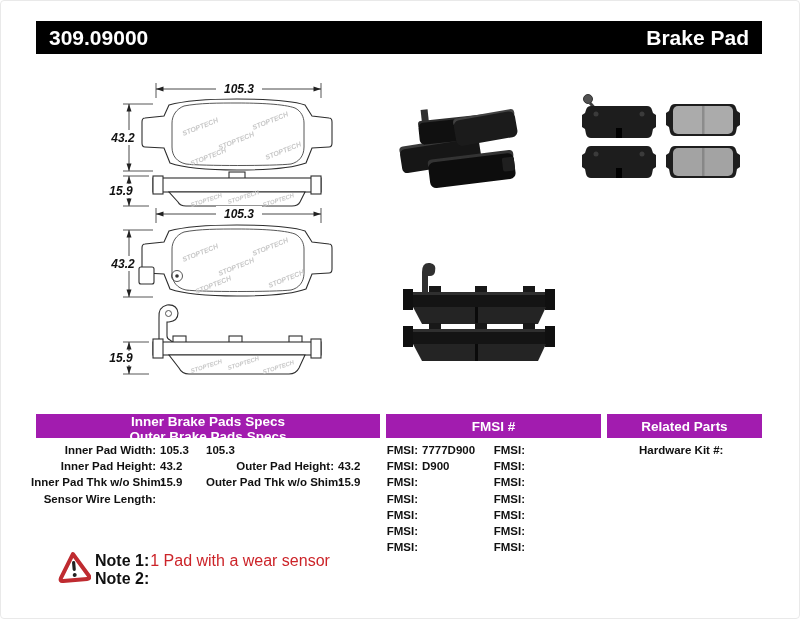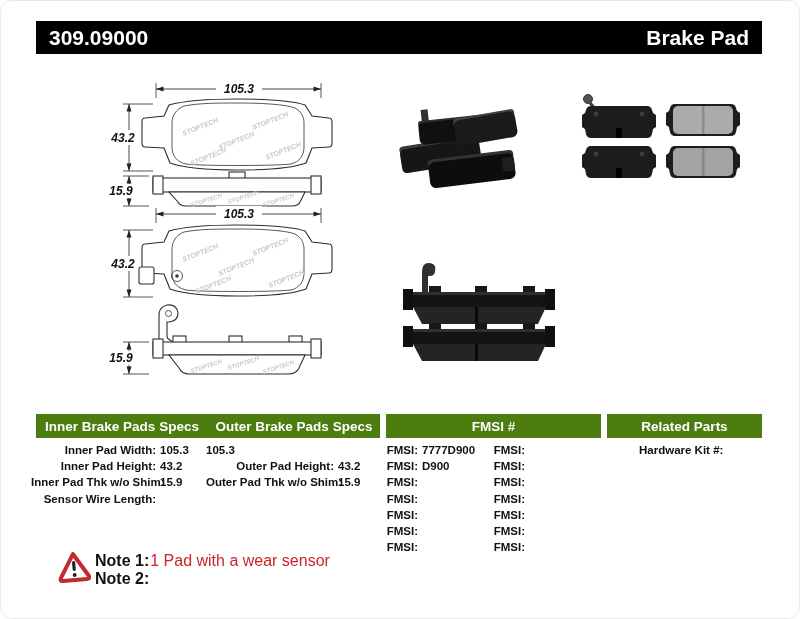--- a/index.html
+++ b/index.html
@@ -1,34 +1,34 @@
 <!DOCTYPE html>
 <html><head>
 <meta charset="utf-8">
 <style>
   html,body{margin:0;padding:0;background:#fff;}
   .page{position:relative;width:800px;height:619px;background:#fff;overflow:hidden;
-        font-family:"Liberation Sans",sans-serif;border:1px solid #e9e9e9;border-radius:12px;box-sizing:border-box;}
+        font-family:"Liberation Sans",sans-serif;border:1px solid #e9e9e9;border-radius:4px;box-sizing:border-box;}
   
   .header-bar{position:absolute;left:35px;top:20px;width:726px;height:33px;background:#000;
               color:#fff;display:flex;justify-content:space-between;align-items:center;
               padding:0 13px;box-sizing:border-box;font-size:21px;font-weight:bold;}
   
   .drawings{position:absolute;left:88px;top:70px;}
   .photos{position:absolute;left:388px;top:85px;}
   .line{fill:#fff;stroke:#2e2e2e;stroke-width:1.1;}
   .thin{fill:none;stroke:#444;stroke-width:0.9;}
   .dim{stroke:#333;stroke-width:0.9;fill:none;}
   .dimtxt{font-size:12px;font-weight:bold;font-style:italic;fill:#111;text-anchor:middle;}
   .wm{font-size:7px;font-weight:bold;font-style:italic;fill:#c8c8c8;text-anchor:middle;}
   .wms{font-size:6px;font-weight:bold;font-style:italic;fill:#c8c8c8;text-anchor:middle;}
   .maskrect{fill:#fff;}
   
-  .th{position:absolute;top:413px;height:24px;background:#4d7c0f;color:#fff;font-size:13.5px;
-      font-weight:bold;display:flex;align-items:center;justify-content:center;}
+  .th{position:absolute;top:413px;height:24px;background:#a21caf;color:#fff;font-size:13.5px;
+      font-weight:bold;display:flex;align-items:center;justify-content:center;flex-direction:column;}
   .th-specs{left:35px;width:344px;justify-content:space-between;}
   .th-specs span{flex:1;text-align:center;}
   .th-fmsi{left:385px;width:215px;align-items:center;}
   .th-related{left:606px;width:155px;}
   .speccol{position:absolute;top:441px;}
   .spec-row{display:grid;grid-template-columns:var(--lw) auto;column-gap:4px;line-height:16.2px;
             font-size:11.5px;font-weight:bold;color:#111;}
   .spec-row .lbl{text-align:right;white-space:nowrap;}
   .spec-row .val{text-align:left;white-space:nowrap;min-width:40px;}
   .col-inner{left:30px;--lw:125px;}

